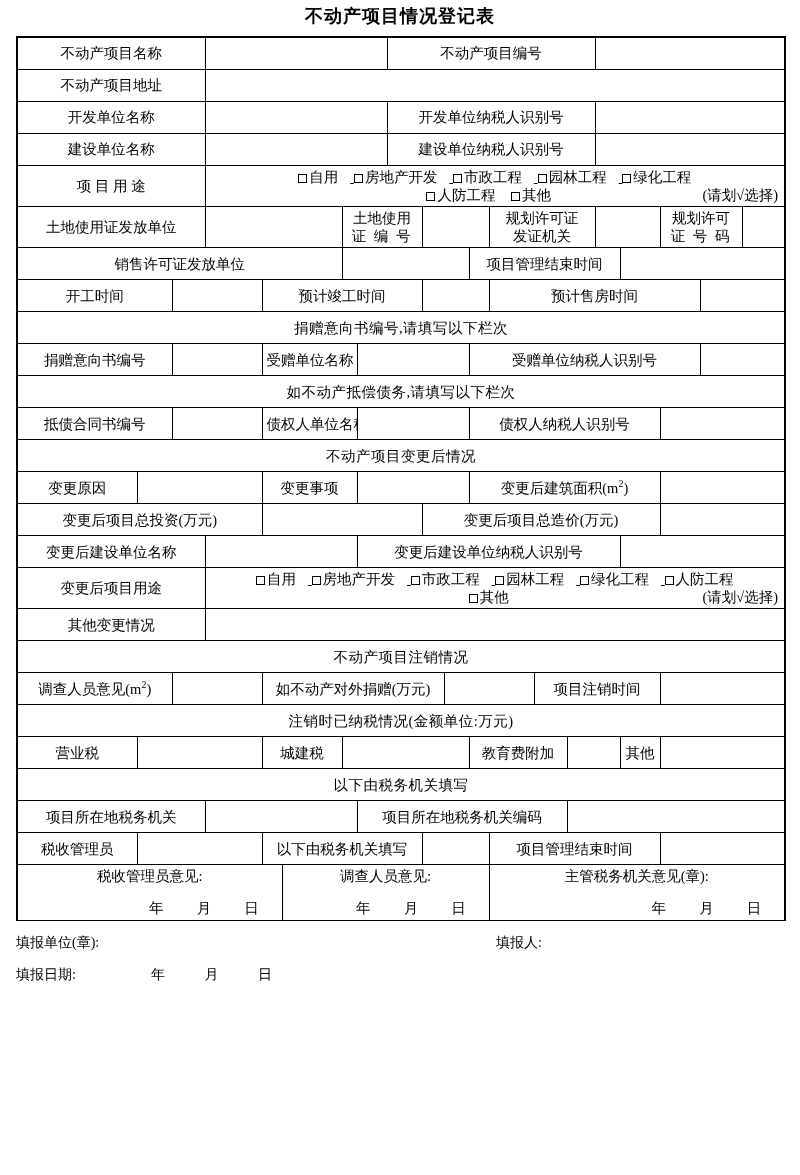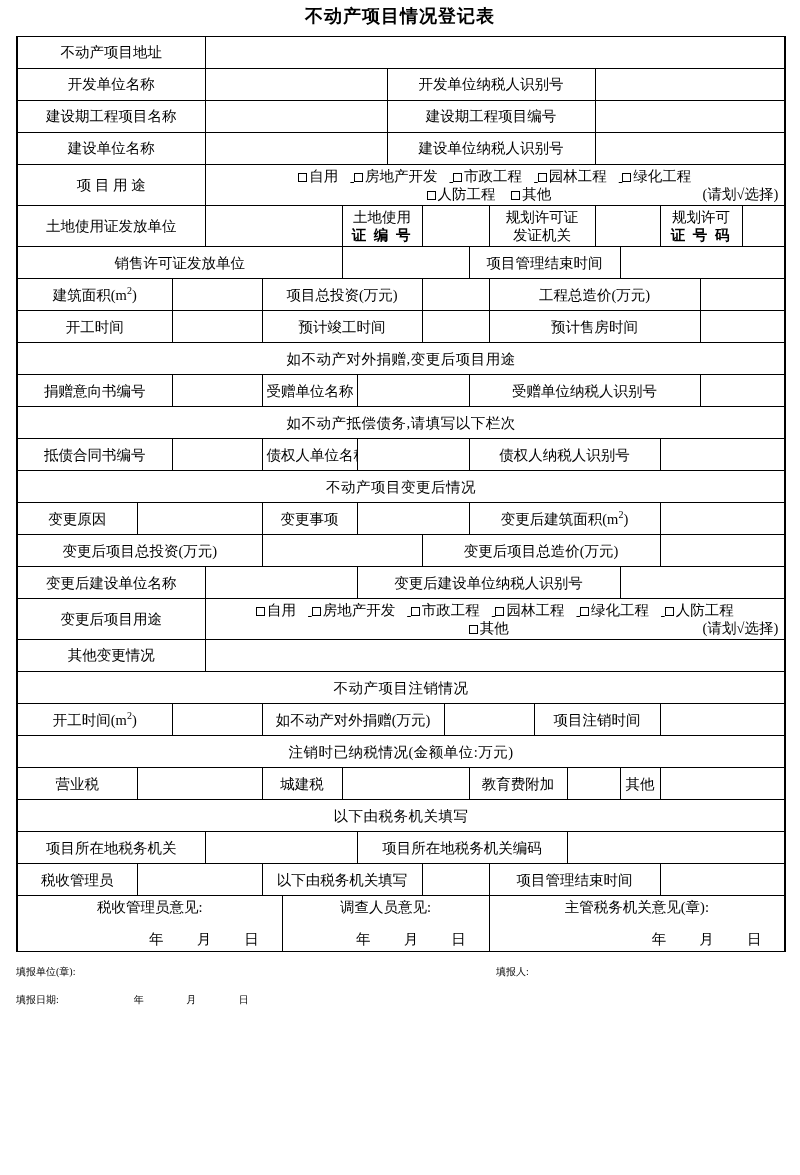--- a/index.html
+++ b/index.html
@@ -51,21 +51,21 @@
   .outer-l { border-left-width: 2px !important; }
   .outer-r { border-right-width: 2px !important; }
   .outer-t { border-top-width: 2px !important; }
   .outer-b { border-bottom-width: 2px !important; }
 
   td.lbl { text-align: center; }
   td.blank { background: #ffffff; }
   td.section { text-align: center; letter-spacing: 0.5px; }
   td.tall { height: 46px; }
   td.tall2 { height: 50px; }
-  td.notes { height: 38px; font-family: Liberation Mono, monospace; }
+  td.notes { height: 38px; }
 
   .sup { font-size: 10px; vertical-align: super; line-height: 0; }
 
   .usecell {
     text-align: left;
     padding-left: 6px;
     position: relative;
     white-space: normal;
   }
   .use-line1 {
@@ -89,21 +89,21 @@
     box-sizing: border-box;
   }
   .opt { margin-right: 12px; white-space: nowrap; display: inline-block; }
   .opt:last-child { margin-right: 0; }
   .hint {
     position: absolute;
     right: 2px;
     bottom: 0;
     white-space: nowrap;
   }
-  .spaced2 { letter-spacing: 2px; font-weight: bold; }
+  .spaced2 { letter-spacing: 2px; }
 
   .opinion {
     text-align: left;
     vertical-align: top;
     height: 50px;
     padding: 4px 6px 3px 8px;
     white-space: nowrap;
     position: relative;
   }
   .opinion .oph { display: block; }
@@ -118,21 +118,21 @@
   .remark {
     text-align: left;
     vertical-align: top;
     height: 42px;
     padding: 5px 8px;
   }
 
   .footer {
     width: 768px;
     margin-top: 14px;
-    font-size: 10px;
+    font-size: 14px;
     line-height: 1.2;
   }
   .footer-row {
     display: flex;
     margin-bottom: 16px;
   }
   .f-left { width: 480px; }
   .f-right { width: 288px; }
   .f-date .d { display: inline-block; width: 50px; text-align: center; }
   .f-date .gap { display: inline-block; width: 50px; }
@@ -164,39 +164,39 @@
         <col style="width:33px">
       <col style="width:28px">
         <col style="width:25px">
         <col style="width:40px">
         <col style="width:40px">
       <col style="width:42px">
         <col style="width:43px">
     </colgroup>
 
     <tbody>
+        <tr>
+      <td class="lbl outer-l outer-t" colspan="4">不动产项目名称</td>
+      <td class="blank outer-t" colspan="6"></td>
+      <td class="lbl outer-t" colspan="7">不动产项目编号</td>
+      <td class="blank outer-t outer-r" colspan="5"></td>
+    </tr>
 
     <tr>
       <td class="lbl outer-l" colspan="4">不动产项目地址</td>
       <td class="blank outer-r" colspan="18"></td>
     </tr>
 
     <tr>
       <td class="lbl outer-l" colspan="4">开发单位名称</td>
       <td class="blank" colspan="6"></td>
       <td class="lbl" colspan="7">开发单位纳税人识别号</td>
       <td class="blank outer-r" colspan="5"></td>
     </tr>
 
-    <tr>
-      <td class="lbl outer-l" colspan="4">建设期工程项目名称</td>
-      <td class="blank" colspan="6"></td>
-      <td class="lbl" colspan="7">建设期工程项目编号</td>
-      <td class="blank outer-r" colspan="5"></td>
-    </tr>
 
     <tr>
       <td class="lbl outer-l" colspan="4">建设单位名称</td>
       <td class="blank" colspan="6"></td>
       <td class="lbl" colspan="7">建设单位纳税人识别号</td>
       <td class="blank outer-r" colspan="5"></td>
     </tr>
 
     <tr>
       <td class="lbl outer-l tall2" colspan="4">项 目 用 途</td>
@@ -236,42 +236,32 @@
       <td class="blank tall outer-r" colspan="1"></td>
     </tr>
 
     <tr>
       <td class="lbl outer-l" colspan="8">销售许可证发放单位</td>
       <td class="blank" colspan="5"></td>
       <td class="lbl" colspan="5">项目管理结束时间</td>
       <td class="blank outer-r" colspan="4"></td>
     </tr>
 
-    <tr>
-      <td class="lbl outer-l" colspan="3">
-        <span>建筑面积(m</span><span class="sup">2</span><span>)</span>
-      </td>
-      <td class="blank" colspan="3"></td>
-      <td class="lbl" colspan="5">项目总投资(万元)</td>
-      <td class="blank" colspan="3"></td>
-      <td class="lbl" colspan="6">工程总造价(万元)</td>
-      <td class="blank outer-r" colspan="2"></td>
-    </tr>
 
     <tr>
       <td class="lbl outer-l" colspan="3">开工时间</td>
       <td class="blank" colspan="3"></td>
       <td class="lbl" colspan="5">预计竣工时间</td>
       <td class="blank" colspan="3"></td>
       <td class="lbl" colspan="6">预计售房时间</td>
       <td class="blank outer-r" colspan="2"></td>
     </tr>
 
     <tr>
-      <td class="section outer-l outer-r" colspan="22">如不动产对外捐赠,变更后项目用途</td>
+      <td class="section outer-l outer-r" colspan="22">捐赠意向书编号,请填写以下栏次</td>
     </tr>
 
     <tr>
       <td class="lbl outer-l" colspan="3">捐赠意向书编号</td>
       <td class="blank" colspan="3"></td>
       <td class="lbl" colspan="3">受赠单位名称</td>
       <td class="blank" colspan="4"></td>
       <td class="lbl" colspan="7">受赠单位纳税人识别号</td>
       <td class="blank outer-r" colspan="2"></td>
     </tr>
@@ -340,21 +330,21 @@
       <td class="lbl outer-l notes" colspan="4">其他变更情况</td>
       <td class="blank notes outer-r" colspan="18"></td>
     </tr>
 
     <tr>
       <td class="section outer-l outer-r" colspan="22">不动产项目注销情况</td>
     </tr>
 
     <tr>
       <td class="lbl outer-l" colspan="3">
-        <span>开工时间(m</span><span class="sup">2</span><span>)</span>
+        <span>调查人员意见(m</span><span class="sup">2</span><span>)</span>
       </td>
       <td class="blank" colspan="3"></td>
       <td class="lbl" colspan="6">如不动产对外捐赠(万元)</td>
       <td class="blank" colspan="3"></td>
       <td class="lbl" colspan="4">项目注销时间</td>
       <td class="blank outer-r" colspan="3"></td>
     </tr>
 
     <tr>
       <td class="section outer-l outer-r" colspan="22">注销时已纳税情况(金额单位:万元)</td>

